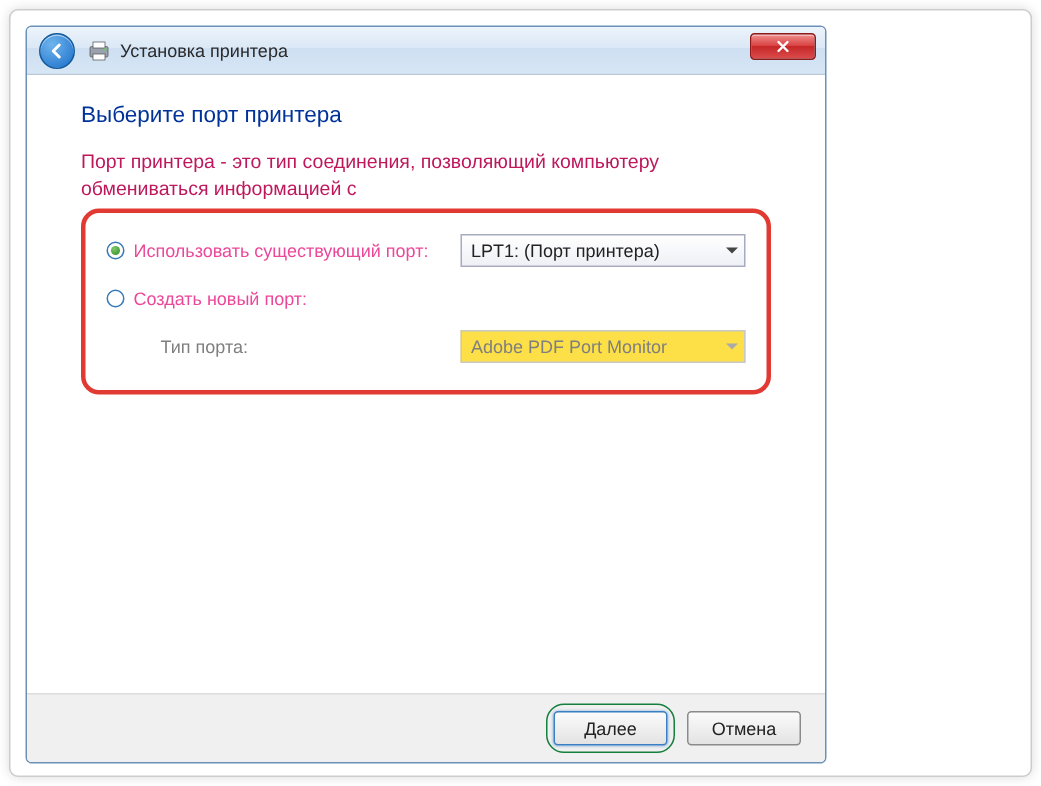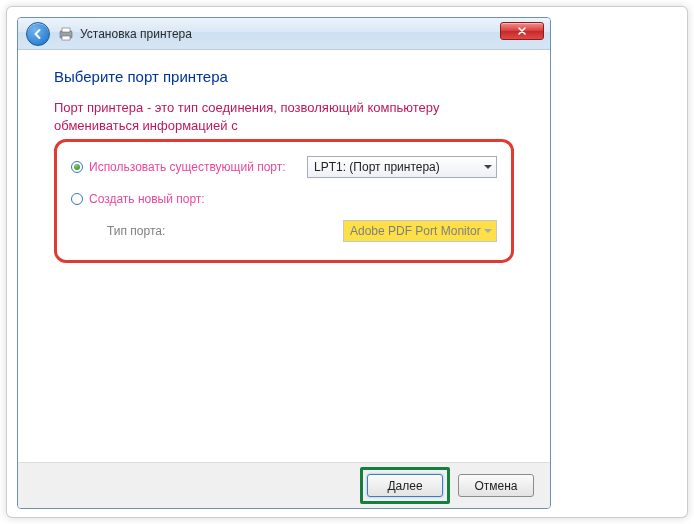--- a/index.html
+++ b/index.html
@@ -181,22 +181,22 @@
       color: #222;
       display: flex; align-items: center; justify-content: center;
       cursor: pointer;
       padding: 0 10px;
     }
     .btn.primary {
       border-color: #3a7fc4;
       box-shadow: 0 0 2px rgba(58,127,196,0.6);
     }
     .highlight-btn {
-      border: 3px solid #15803d;
-      border-radius: 2px;
+      border: 1px solid #15803d;
+      border-radius: 12px;
       padding: 4px;
       display: inline-flex;
     }
   </style>
 </head>
 <body>
 
 <div class="outer-frame">
   <div class="window">
 
@@ -239,21 +239,21 @@
           </div>
         </div>
 
         <div class="option-row">
           <div class="option-label-col">
             <span class="radio"></span>
             <span class="radio-label">Создать новый порт:</span>
           </div>
         </div>
 
-        <div class="option-row" style="margin-bottom:0;gap:36px;">
+        <div class="option-row" style="margin-bottom:0;">
           <div class="indent-label">Тип порта:</div>
           <div class="dropdown disabled">
             <span>Adobe PDF Port Monitor</span>
             <span class="dd-arrow"></span>
           </div>
         </div>
 
       </div>
     </div>
 

